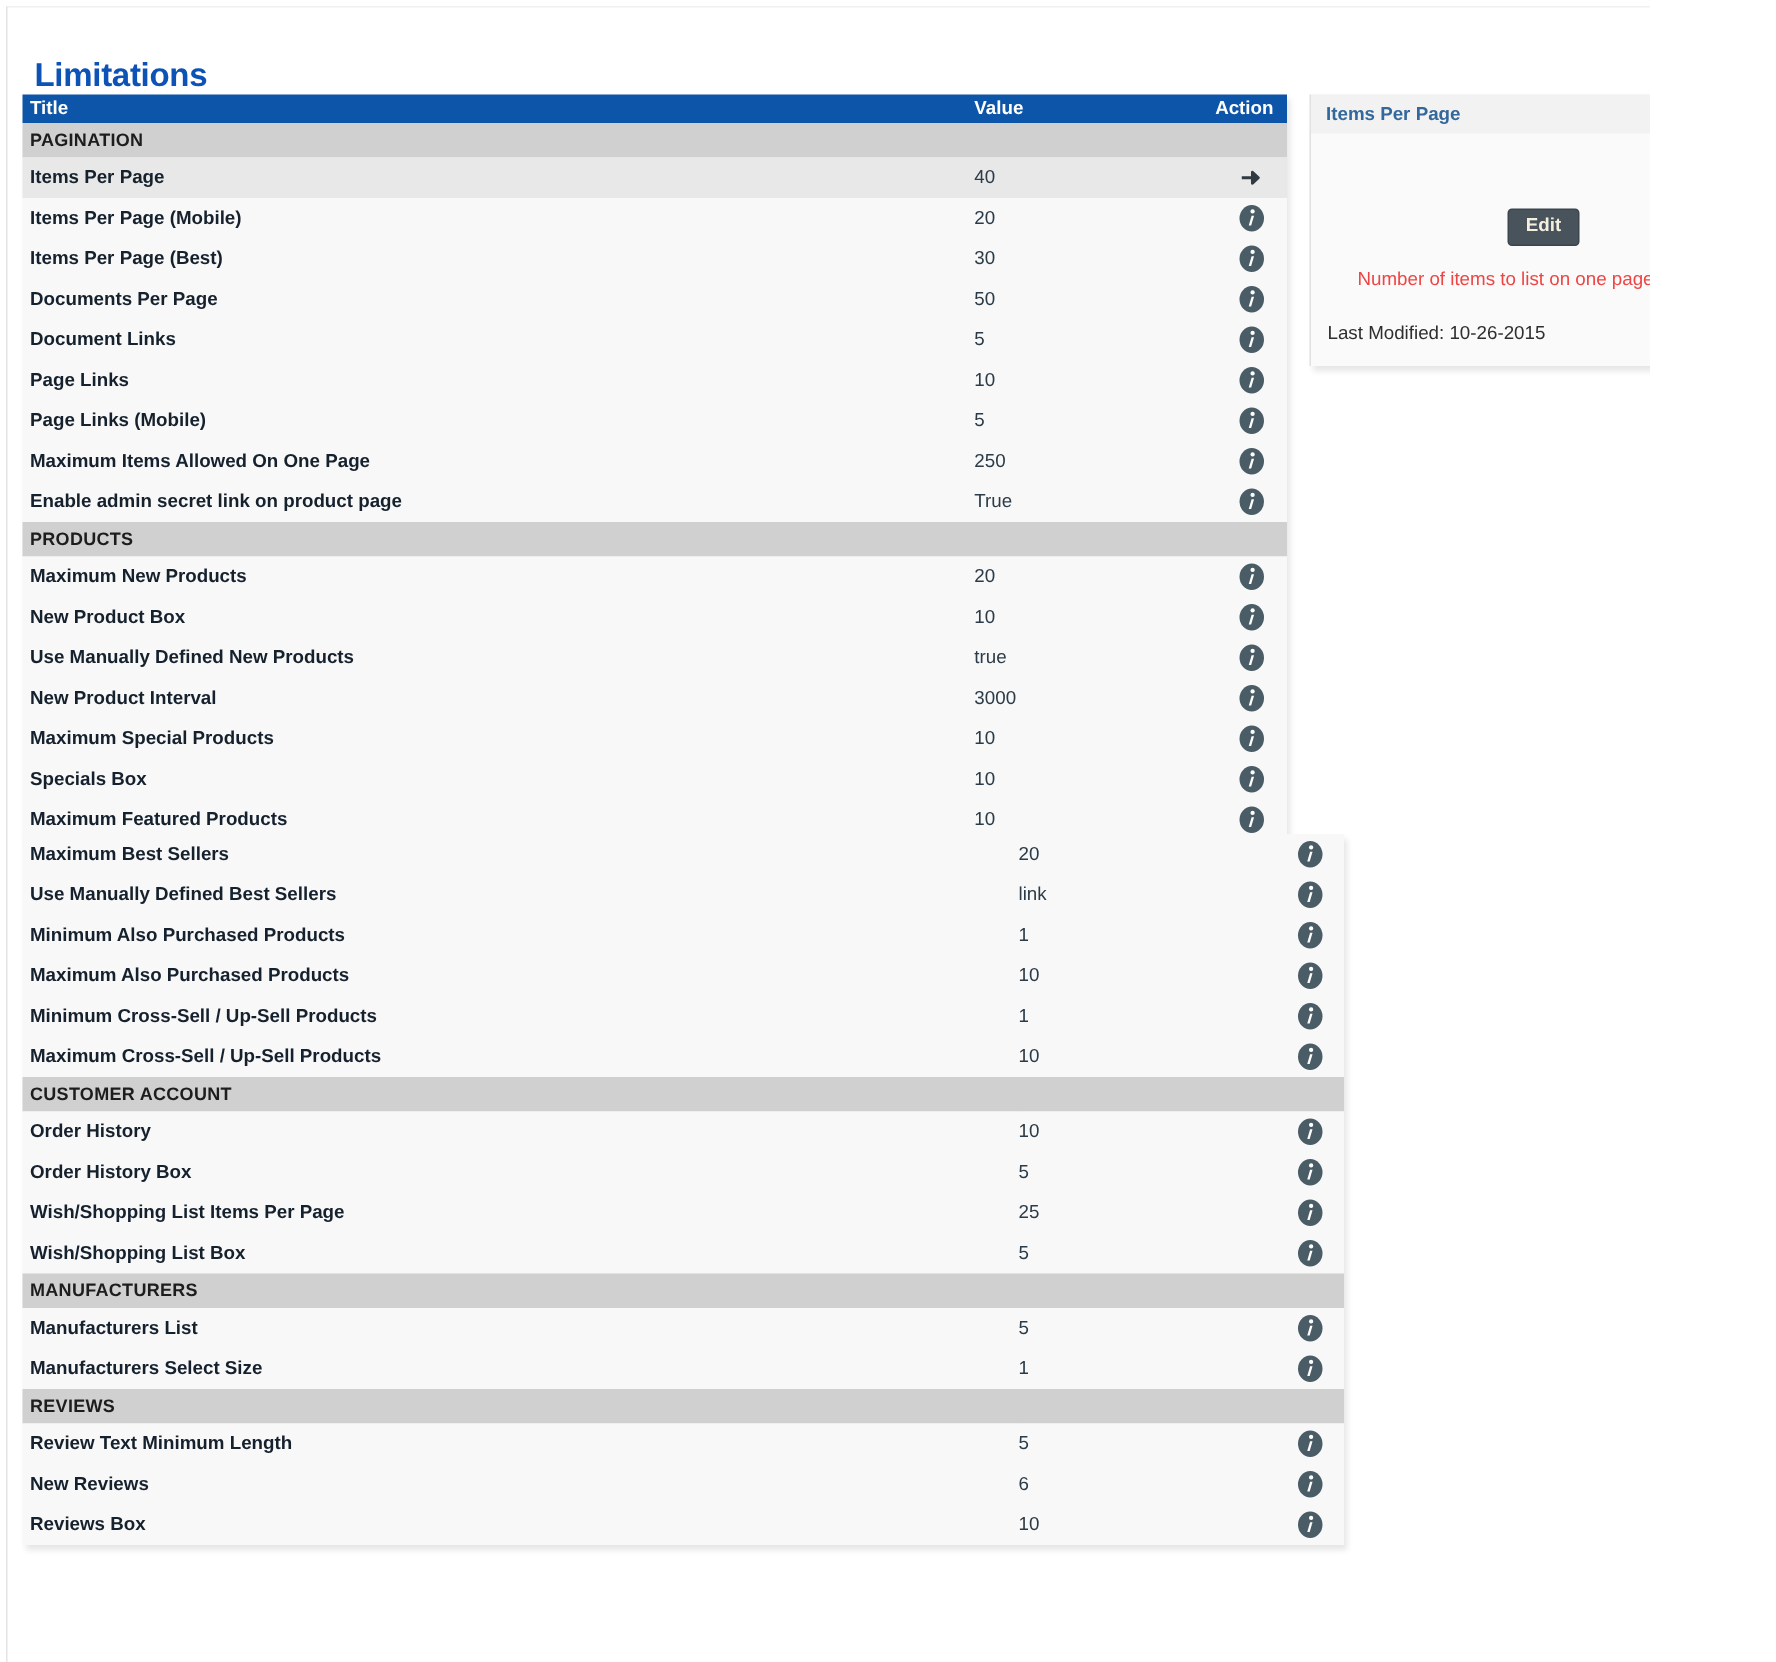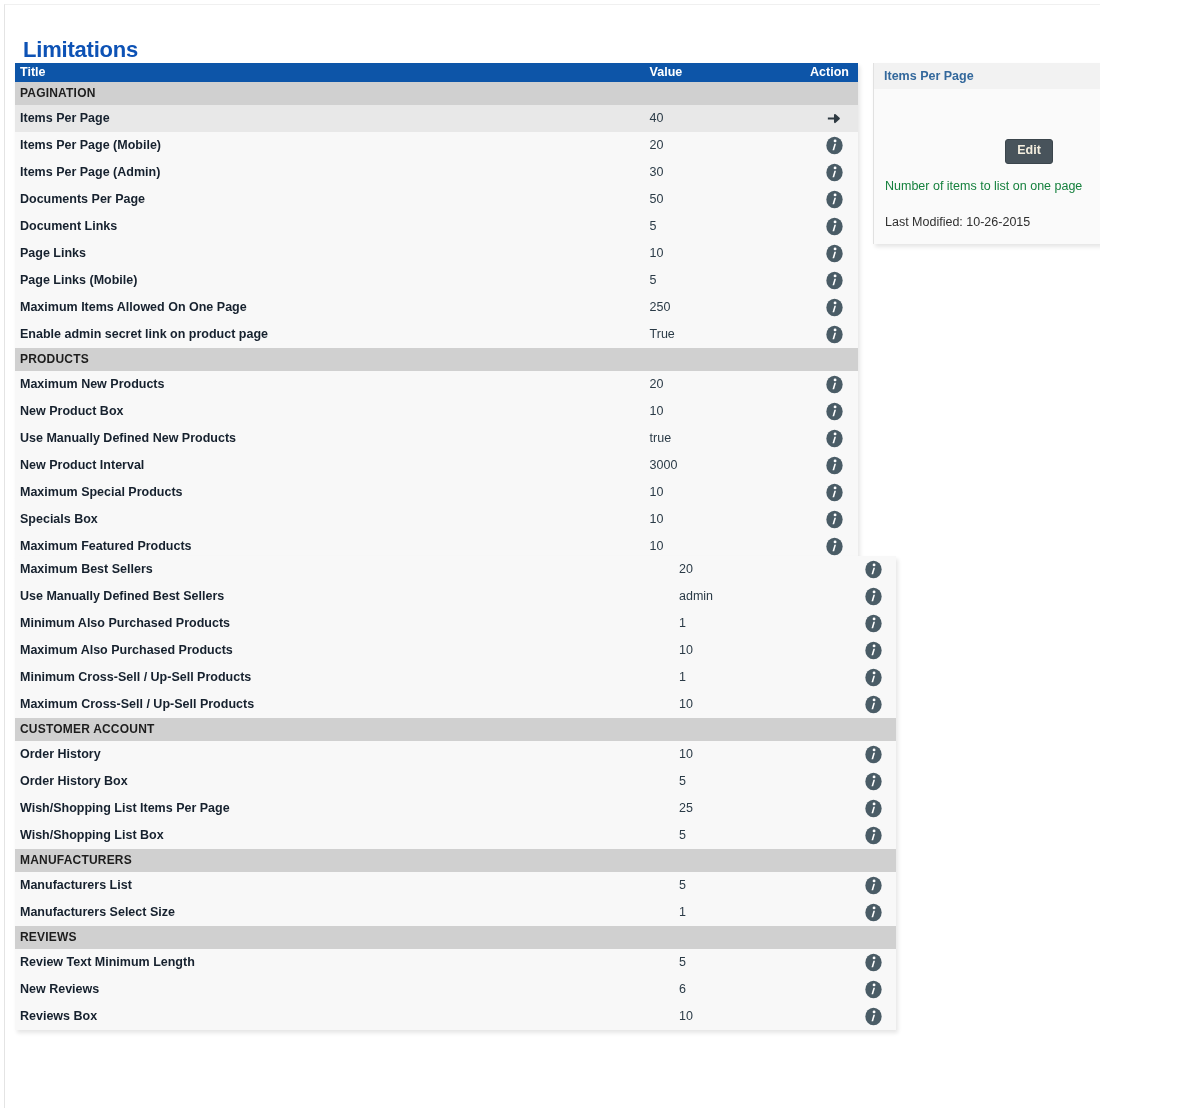--- a/index.html
+++ b/index.html
@@ -166,23 +166,24 @@
     font-weight: bold;
     padding: 4px 11px 5px 11px;
     border: 1px solid #3b454c;
     border-radius: 3px;
     cursor: pointer;
     line-height: 1.1;
     margin-top: 40px;
   }
   .detail-desc {
     font-size: 12.5px;
-    color: #15803d;
+    color: #ef4444;
     padding: 4px 0 2px 1px;
     line-height: 1.4;
+    margin-left: 20px;
   }
   .detail-modified {
     font-size: 12.5px;
     color: #2f2f2f;
     padding: 18px 0 1px 1px;
     white-space: nowrap;
   }
 </style>
 </head>
 <body>
@@ -219,21 +220,21 @@
           <tr class="data-row">
             <td class="cell-title">Items Per Page (Mobile)</td>
             <td class="cell-value">20</td>
             <td class="cell-action"><svg class="icon-info" viewBox="0 0 20 20">
                 <ellipse cx="10" cy="10" rx="8.6" ry="9.3" fill="#4a5c66"></ellipse>
                 <circle cx="10.6" cy="5.2" r="1.5" fill="#ffffff"></circle>
                 <path d="M11.6 8.2 L9.6 15.1 L7.9 15.1 L9.9 8.2 Z" fill="#ffffff"></path>
               </svg></td>
           </tr>
           <tr class="data-row">
-            <td class="cell-title">Items Per Page (Admin)</td>
+            <td class="cell-title">Items Per Page (Best)</td>
             <td class="cell-value">30</td>
             <td class="cell-action"><svg class="icon-info" viewBox="0 0 20 20">
                 <ellipse cx="10" cy="10" rx="8.6" ry="9.3" fill="#4a5c66"></ellipse>
                 <circle cx="10.6" cy="5.2" r="1.5" fill="#ffffff"></circle>
                 <path d="M11.6 8.2 L9.6 15.1 L7.9 15.1 L9.9 8.2 Z" fill="#ffffff"></path>
               </svg></td>
           </tr>
           <tr class="data-row">
             <td class="cell-title">Documents Per Page</td>
             <td class="cell-value">50</td>
@@ -368,21 +369,21 @@
             <td class="cell-title">Maximum Best Sellers</td>
             <td class="cell-value">20</td>
             <td class="cell-action"><svg class="icon-info" viewBox="0 0 20 20">
                 <ellipse cx="10" cy="10" rx="8.6" ry="9.3" fill="#4a5c66"></ellipse>
                 <circle cx="10.6" cy="5.2" r="1.5" fill="#ffffff"></circle>
                 <path d="M11.6 8.2 L9.6 15.1 L7.9 15.1 L9.9 8.2 Z" fill="#ffffff"></path>
               </svg></td>
           </tr>
           <tr class="data-row">
             <td class="cell-title">Use Manually Defined Best Sellers</td>
-            <td class="cell-value">admin</td>
+            <td class="cell-value">link</td>
             <td class="cell-action"><svg class="icon-info" viewBox="0 0 20 20">
                 <ellipse cx="10" cy="10" rx="8.6" ry="9.3" fill="#4a5c66"></ellipse>
                 <circle cx="10.6" cy="5.2" r="1.5" fill="#ffffff"></circle>
                 <path d="M11.6 8.2 L9.6 15.1 L7.9 15.1 L9.9 8.2 Z" fill="#ffffff"></path>
               </svg></td>
           </tr>
           <tr class="data-row">
             <td class="cell-title">Minimum Also Purchased Products</td>
             <td class="cell-value">1</td>
             <td class="cell-action"><svg class="icon-info" viewBox="0 0 20 20">

